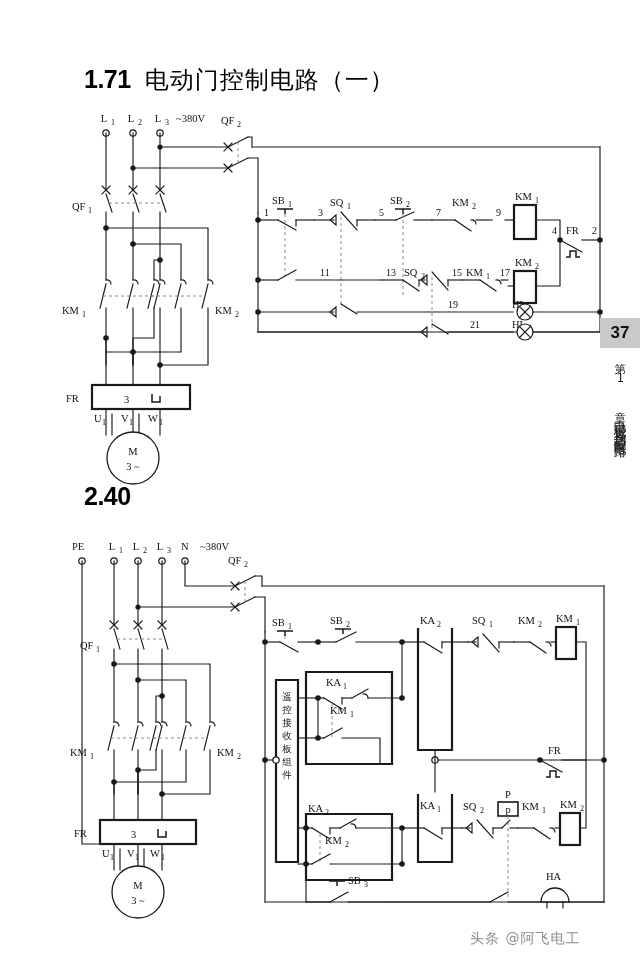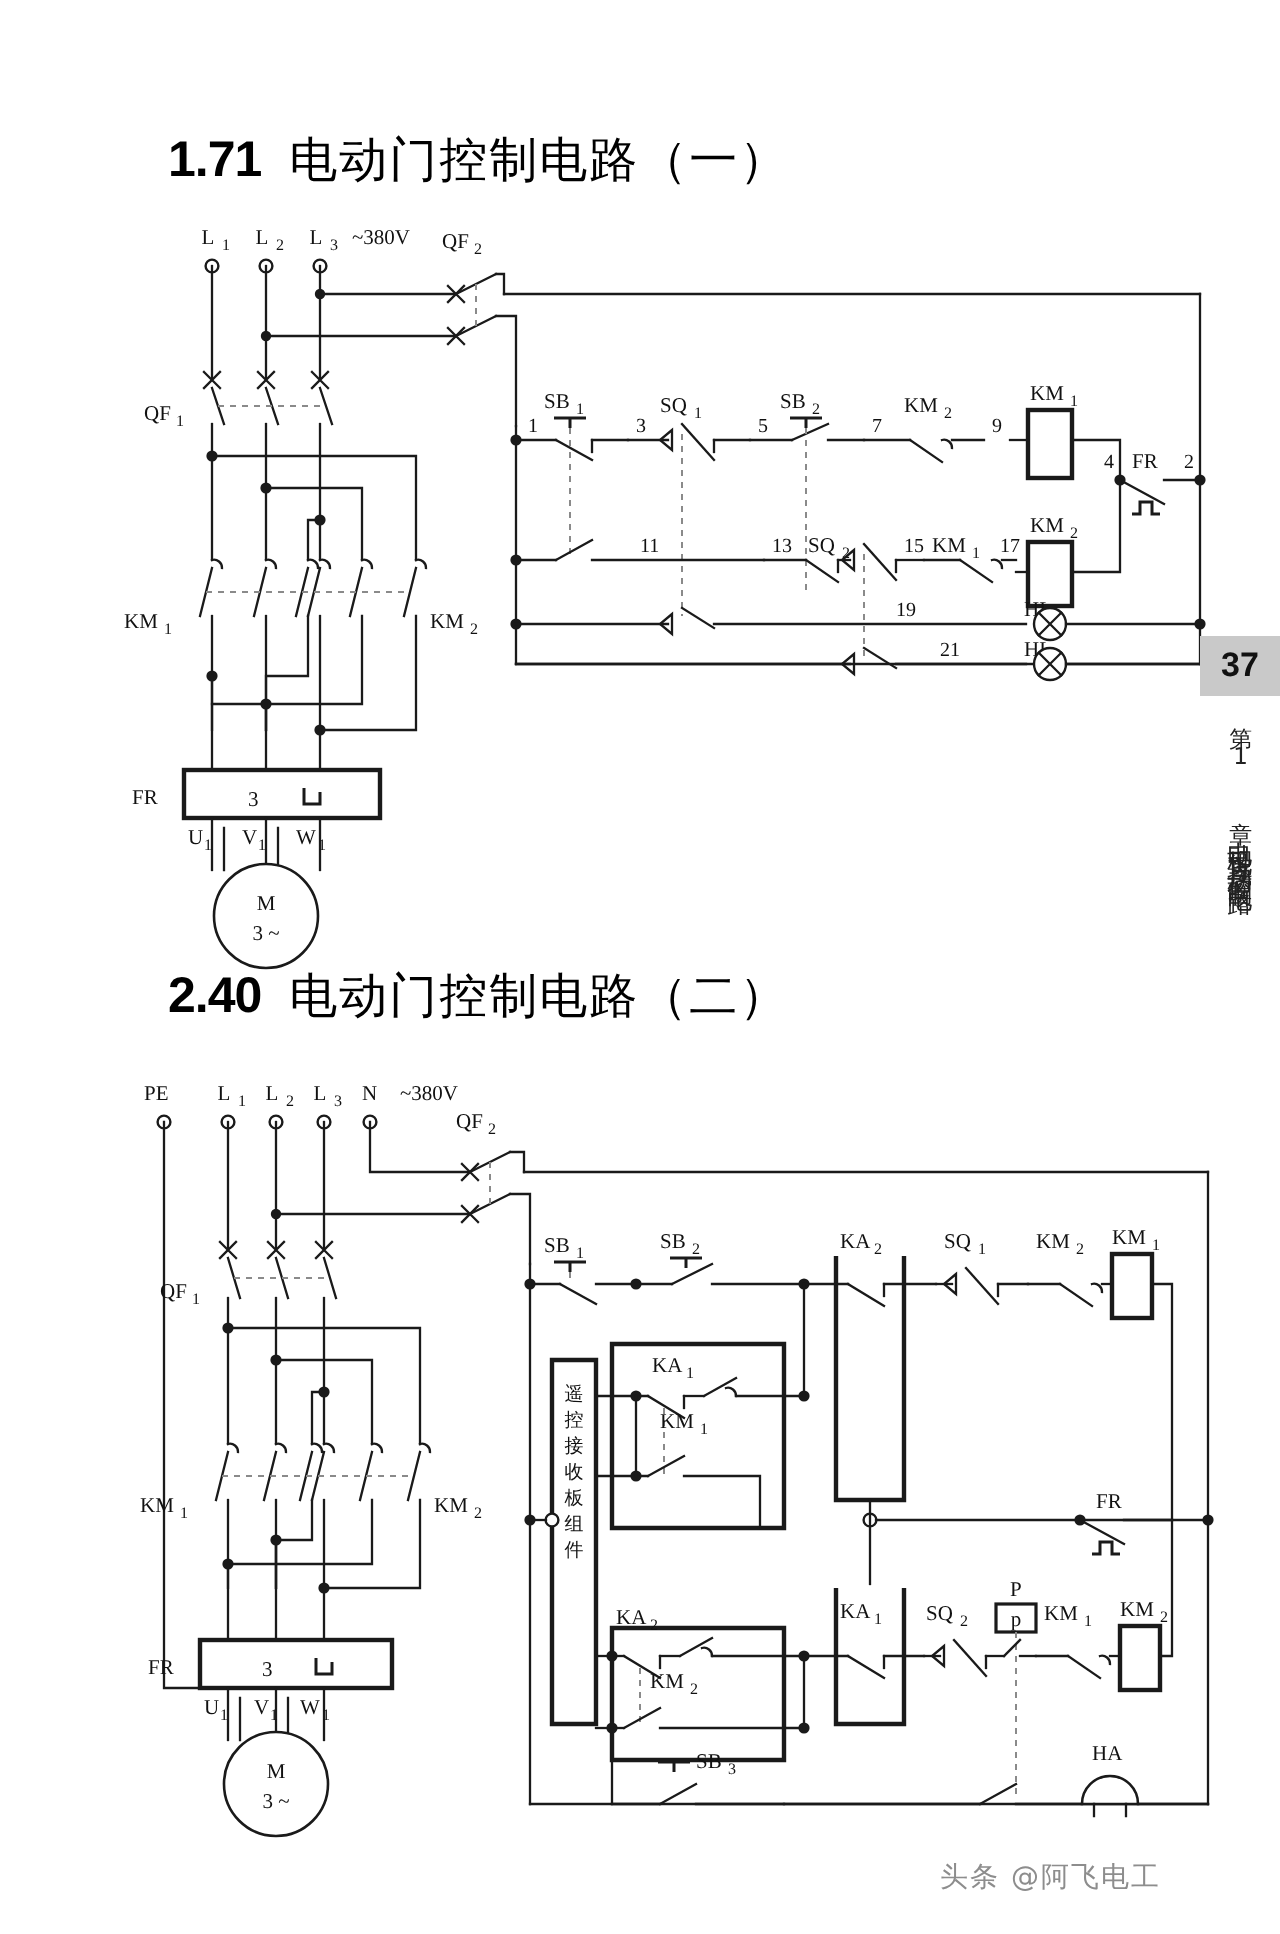--- a/index.html
+++ b/index.html
@@ -299,21 +299,20 @@
         <circle cx="525" cy="232" r="8" fill="#fff" stroke="#1a1a1a" stroke-width="1.2"></circle>
         <path class="wire" d="M519.4 226.4 L530.6 237.6 M530.6 226.4 L519.4 237.6"></path>
       </g>
       <path class="wire" d="M533 232 L600 232"></path>
     </g>
   </svg>
   </div>
 
   <div class="sec-title" style="left:84px;top:482px;">
     <span class="sec-num">2.40</span>
-    <span class="sec-name">电动门控制电路（二）</span>
   </div>
 
   <div class="dgm" style="left:0px;top:532px;">
   <svg width="620" height="400" viewBox="0 0 620 400">
 
     <g>
       <text class="lbl" x="72" y="18">PE</text>
       <text class="lbl" x="112" y="18" text-anchor="middle">L</text>
           <text class="lbl-s" x="119" y="21">1</text>
       <text class="lbl" x="136" y="18" text-anchor="middle">L</text>

